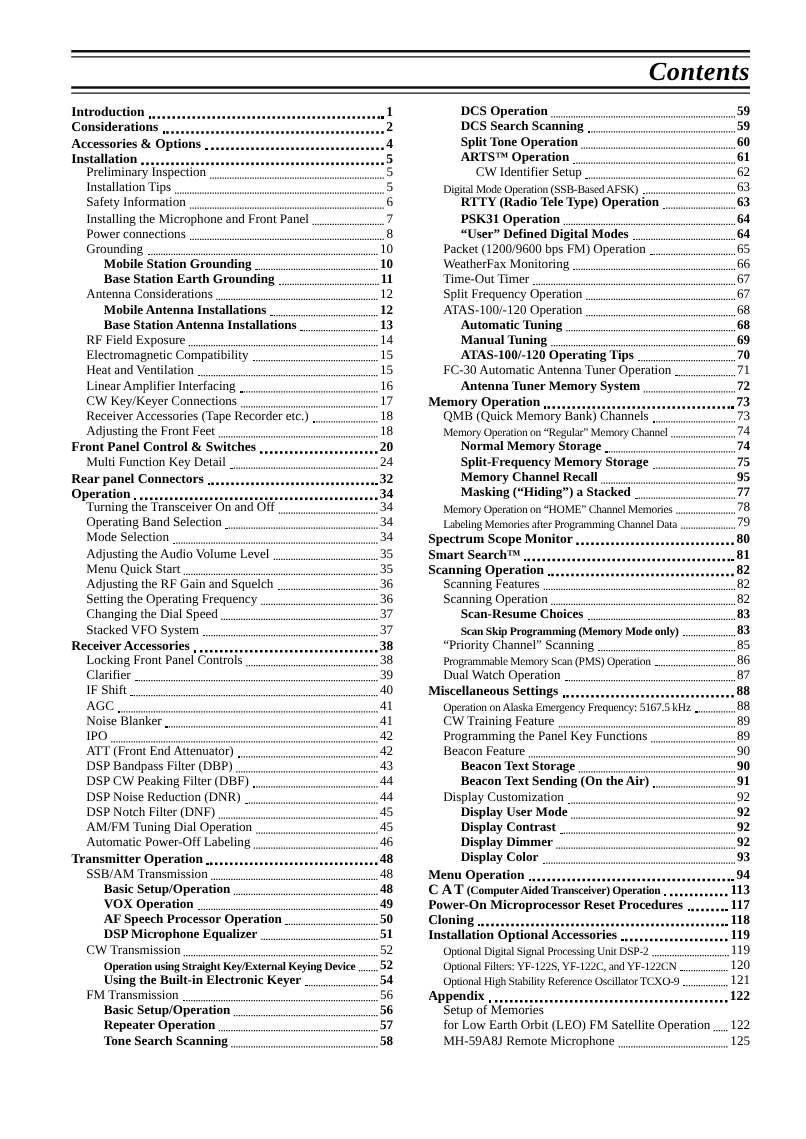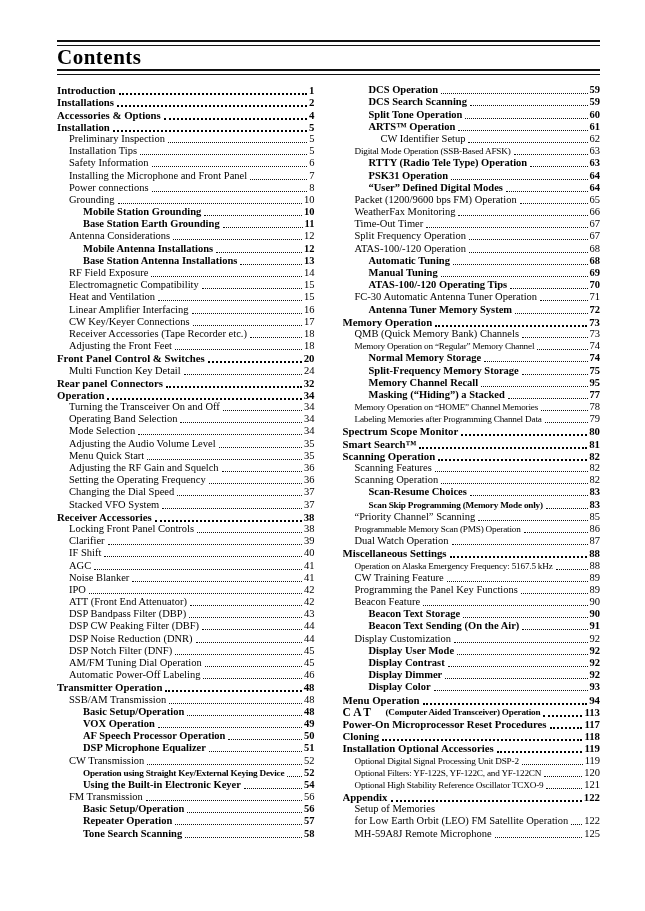--- a/index.html
+++ b/index.html
@@ -3,22 +3,22 @@
 <meta charset="utf-8">
 <style>
   html,body { margin:0; padding:0; }
   body {
     width:645px; height:911px; background:#ffffff; color:#000;
     font-family:"Liberation Serif", serif; overflow:hidden; position:relative;
   }
   .page { position:absolute; left:57px; top:40px; width:543px; }
   .rule { height:3px; border-top:2px solid #111; border-bottom:1px solid #111; }
   h1.title {
-    margin:1px 0 0 0; text-align:left; font-size:21px; line-height:20px;
-    font-weight:bold; letter-spacing:0.5px;
+    margin:1px 0 0 0; text-align:right; font-size:21px; line-height:20px;
+    font-weight:bold; letter-spacing:0.5px;font-style:italic;
   }
   .rule.bottom { margin-top:2px; }
   .cols { display:flex; gap:28px; margin-top:9px; }
   .col { flex:1 1 0; min-width:0; }
   .row {
     display:flex; align-items:flex-end; height:12.2px; font-size:10.5px;
     line-height:12px; white-space:nowrap; overflow:hidden;
   }
   .row .t { flex:0 0 auto; }
   .row .leader {
@@ -26,38 +26,38 @@
     border-bottom:1px dotted #111;
   }
   .row .p { flex:0 0 auto; }
   .row.b { font-weight:bold; font-size:10.8px; }
   .row.b .leader { border-bottom:2px dotted #000; margin-bottom:1px; }
   .lvl1 { padding-left:12px; }
   .lvl2 { padding-left:26px;font-weight:bold; }
   .lvl3 { padding-left:38px; }
   .sq .t { font-size:9.2px; letter-spacing:-0.2px; }
   .cont .leader { visibility:hidden; }
-  .cat-pre { font-weight:900; letter-spacing:2.5px; margin-right:12px; font-size:11.5px; }
+  .cat-pre { font-weight:900; letter-spacing:2.5px; margin-right:0; font-size:11.5px; }
 </style>
 </head>
 <body>
 
 <div class="page">
   <div class="rule top"></div>
   <h1 class="title">Contents</h1>
   <div class="rule bottom"></div>
   <div class="cols">
     <div class="col" id="col-left">
         <div class="row lvl0 b">
           <span class="t">Introduction</span>
           <span class="leader"></span>
           <span class="p">1</span>
         </div>
         <div class="row lvl0 b">
-          <span class="t">Installations</span>
+          <span class="t">Considerations</span>
           <span class="leader"></span>
           <span class="p">2</span>
         </div>
         <div class="row lvl0 b">
           <span class="t">Accessories &amp; Options</span>
           <span class="leader"></span>
           <span class="p">4</span>
         </div>
         <div class="row lvl0 b">
           <span class="t">Installation</span>

